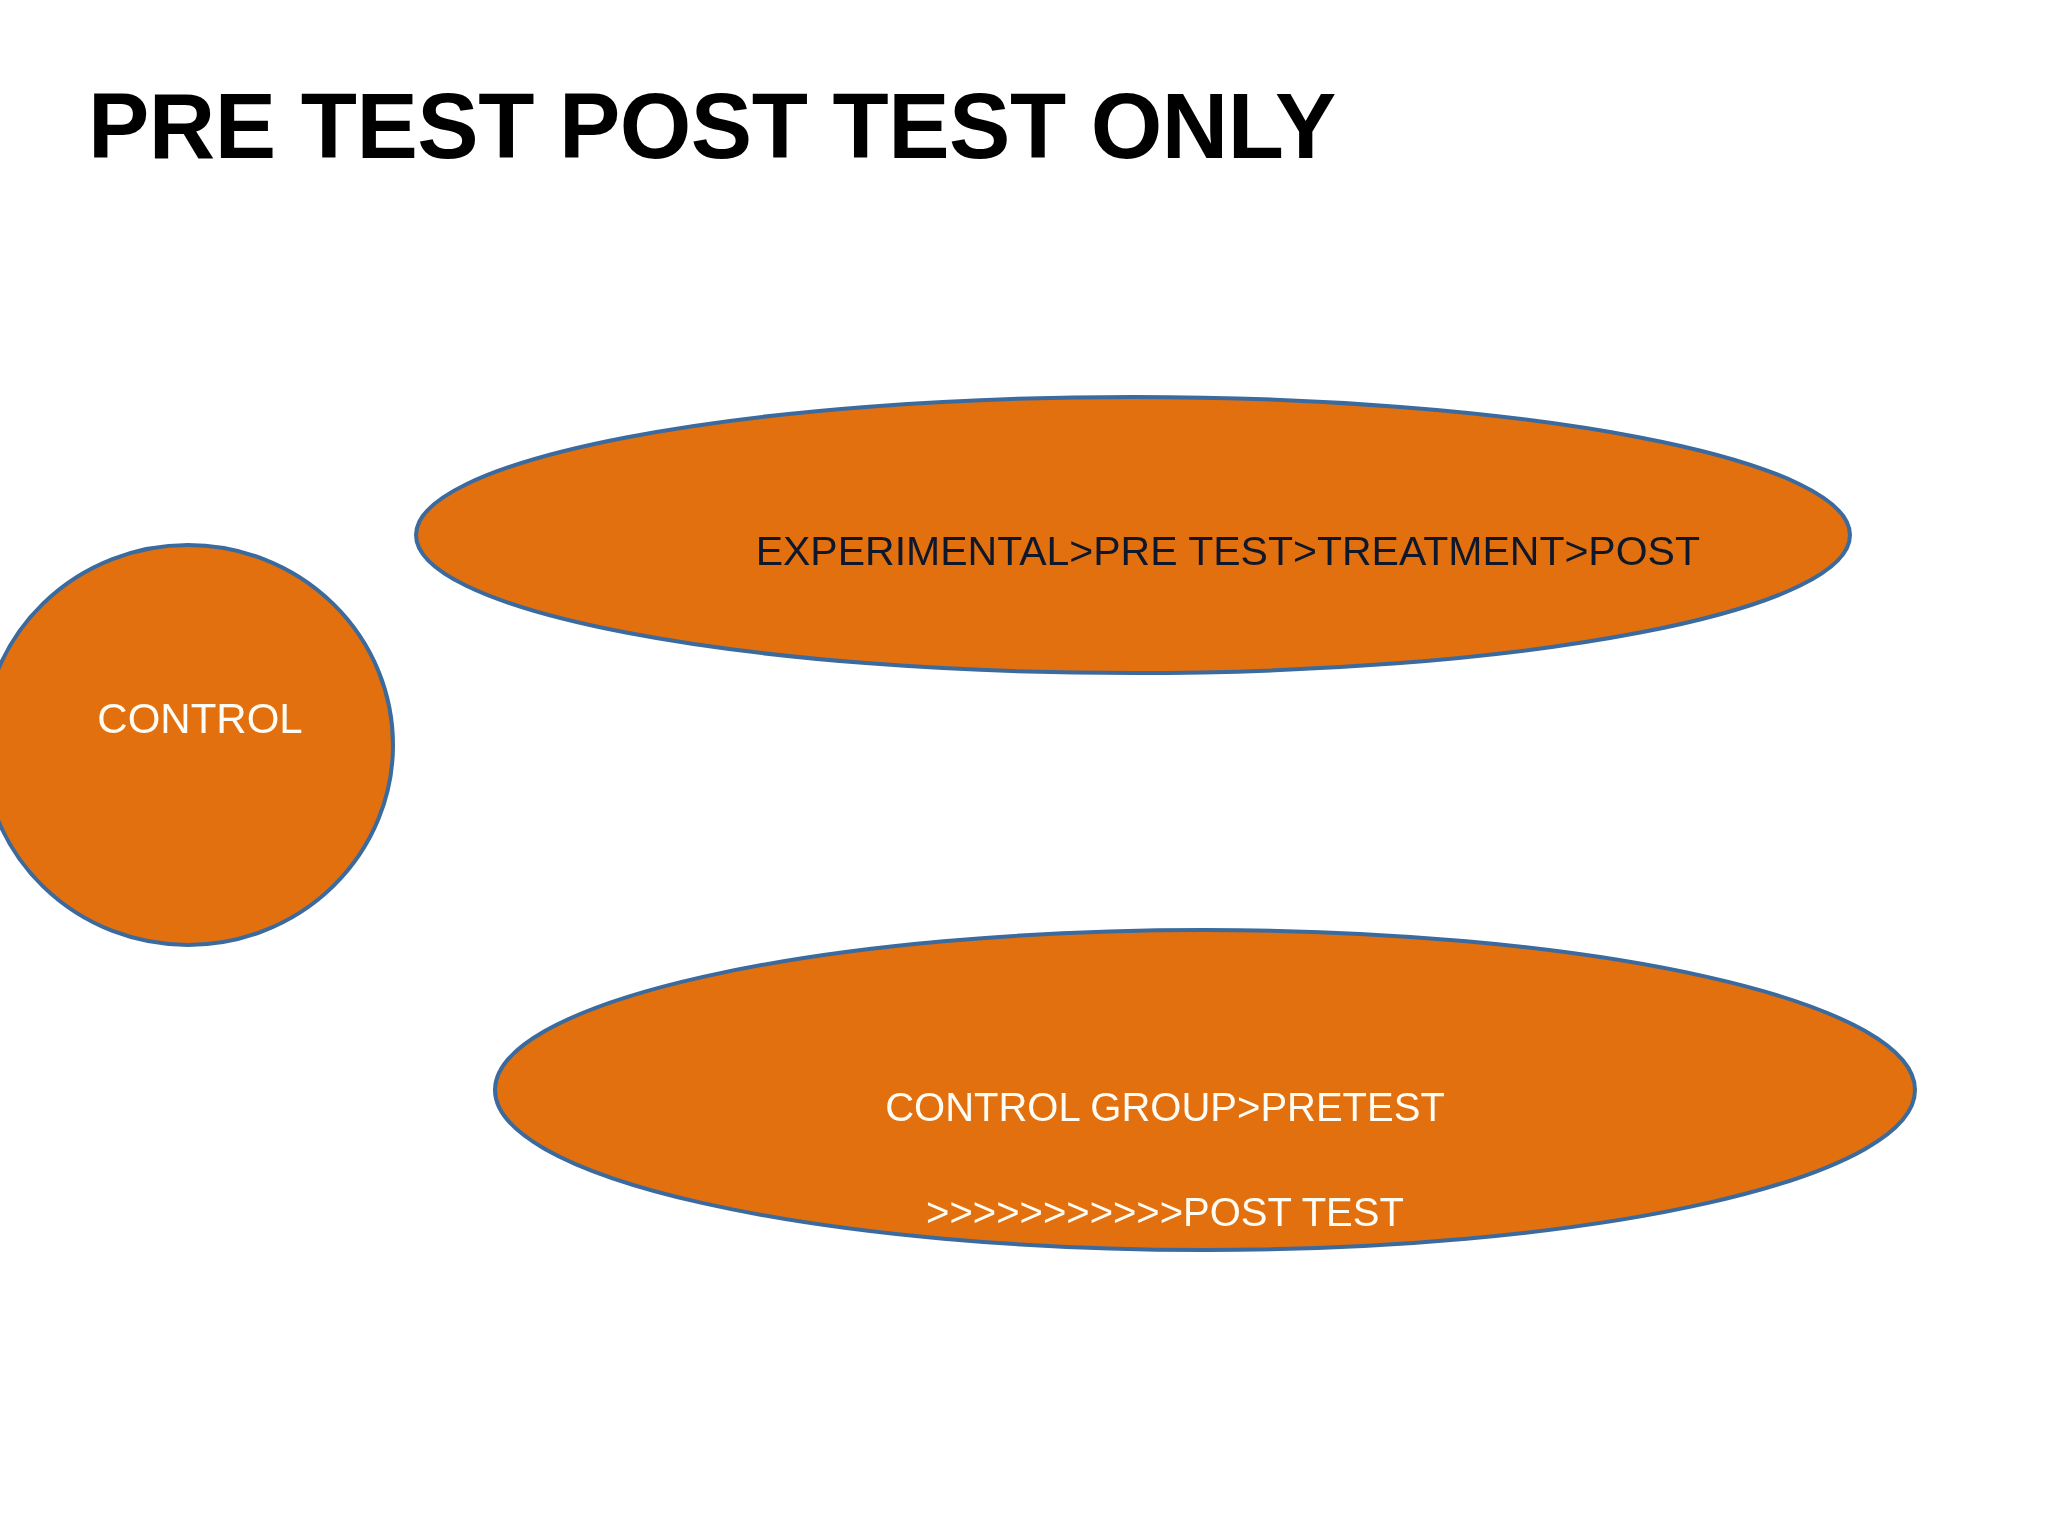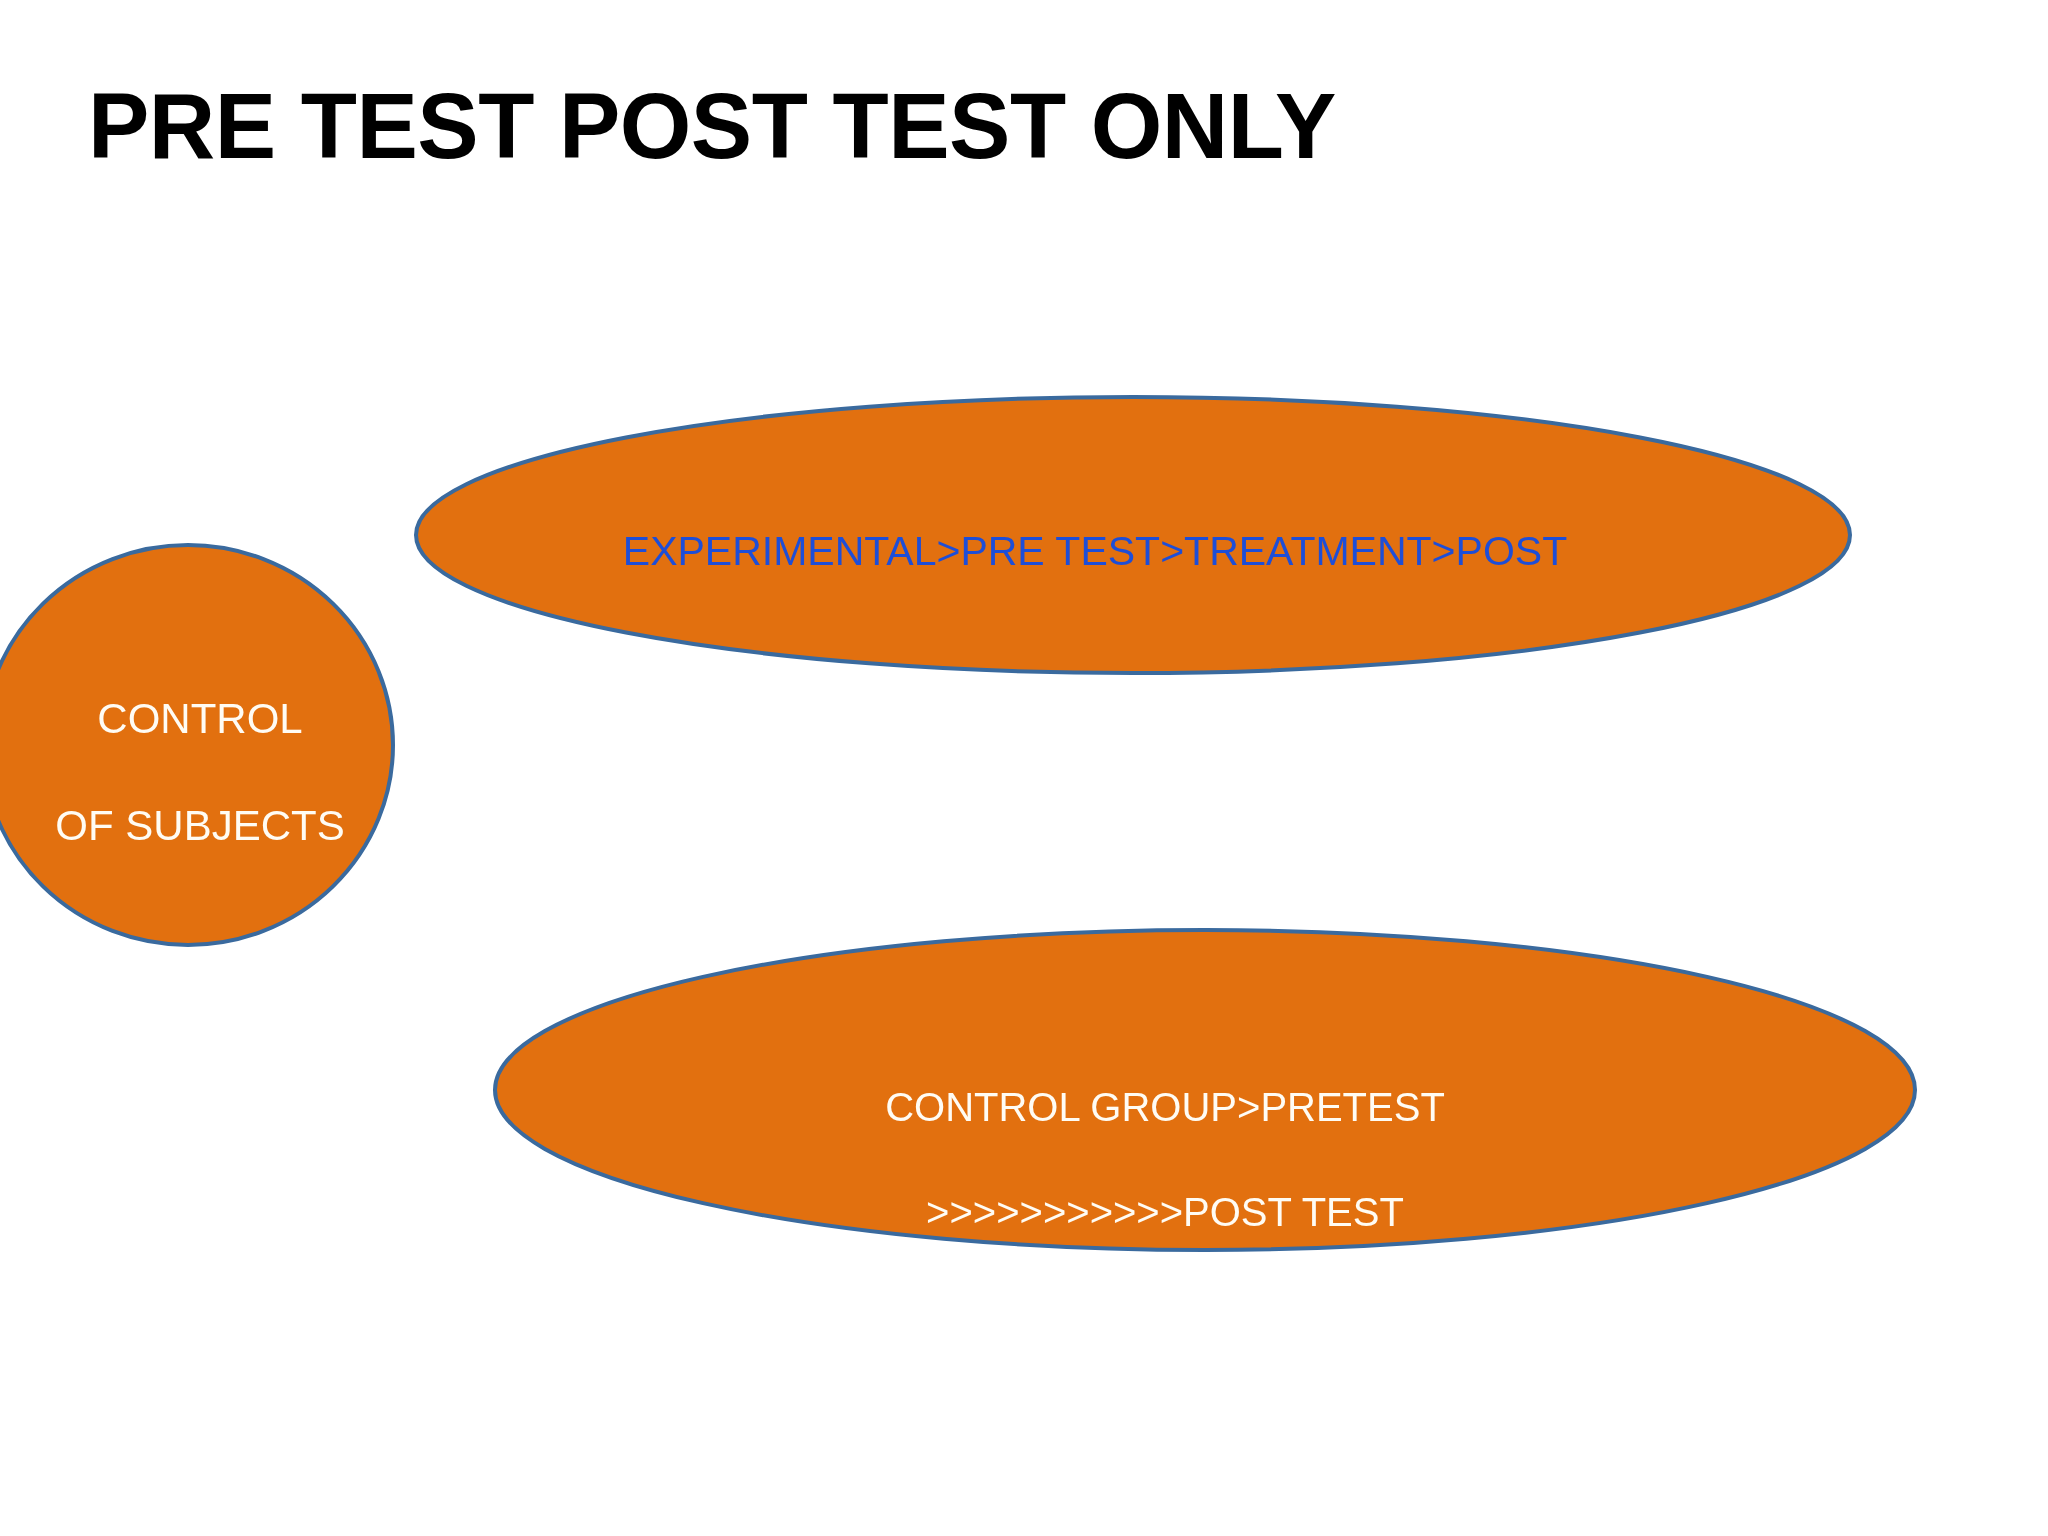--- a/index.html
+++ b/index.html
@@ -98,24 +98,23 @@
 
     <ellipse cx="1133" cy="535" rx="717" ry="138" fill="#E2700F" stroke="#3A6A9E" stroke-width="4"></ellipse>
 
     <ellipse cx="1205" cy="1090" rx="710" ry="160" fill="#E2700F" stroke="#3A6A9E" stroke-width="4"></ellipse>
 
     <ellipse cx="188" cy="745" rx="205" ry="200" fill="#E2700F" stroke="#3A6A9E" stroke-width="4"></ellipse>
   </svg>
 
   <div class="shape-text" id="random-circle-text" style="color: rgb(255, 252, 244);">
     <span class="line">CONTROL</span>
-    <span class="line">OF SUBJECTS</span>
   </div>
 
-  <div class="shape-text" id="experimental-ellipse-text" style="color: #1d4ed8;">
+  <div class="shape-text" id="experimental-ellipse-text" style="color: #0f172a; text-align: right;">
     <span class="line">EXPERIMENTAL&gt;PRE TEST&gt;TREATMENT&gt;POST</span>
   </div>
 
   <div class="shape-text" id="control-ellipse-text" style="color: rgb(255, 252, 244);">
     <span class="line">CONTROL GROUP&gt;PRETEST</span>
     <span class="line">&gt;&gt;&gt;&gt;&gt;&gt;&gt;&gt;&gt;&gt;&gt;POST TEST</span>
   </div>
 
 </div>
 

